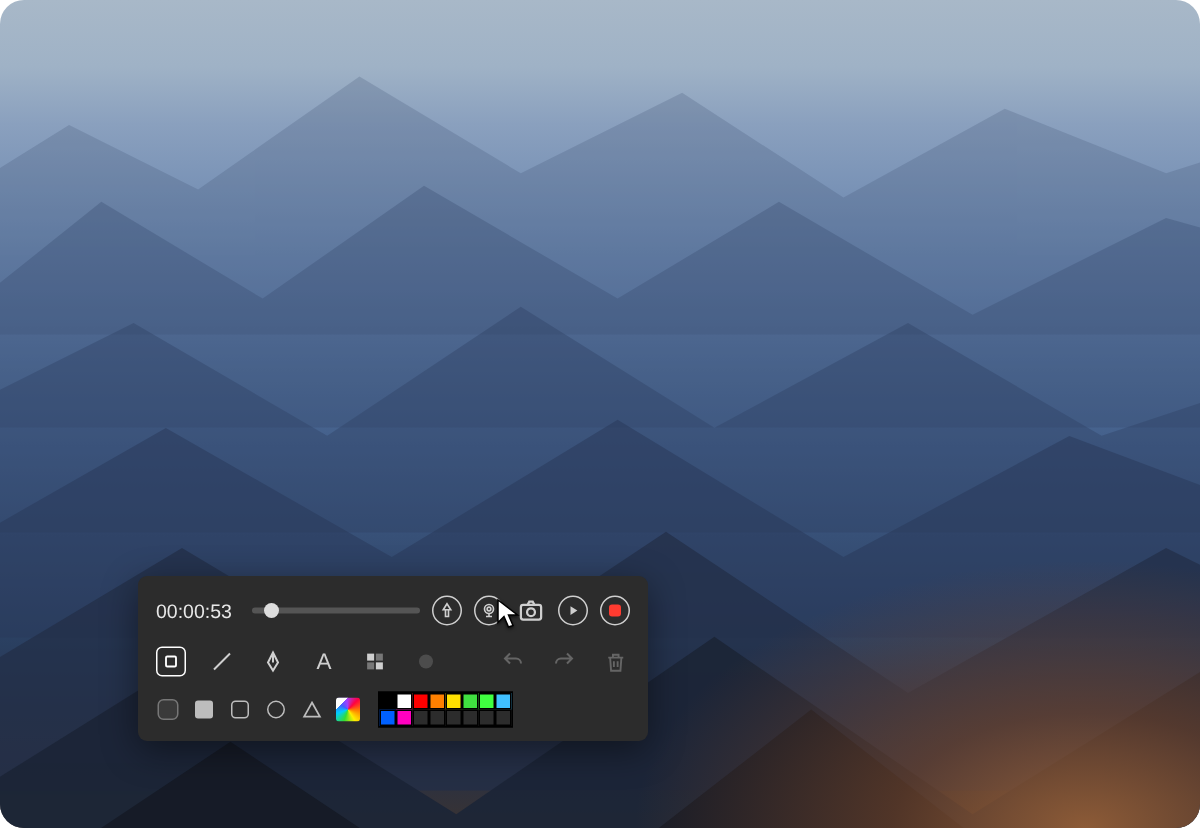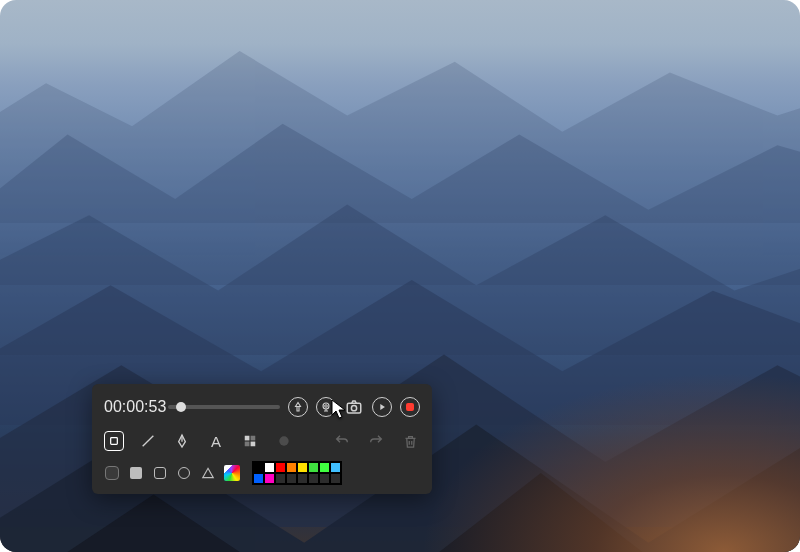--- a/index.html
+++ b/index.html
@@ -35,21 +35,21 @@
   .toolbar {
     position:absolute; left:92px; top:384px; width:340px;
     background:#2c2c2c; border-radius:6px; padding:10px 12px 10px 12px;
     color:#ddd; box-shadow:0 6px 24px rgba(0,0,0,0.45);
   }
   .row { display:flex; align-items:center; gap:8px; }
   .row1 { height:26px; margin-bottom:8px; }
   .row2 { height:26px; margin-bottom:8px; gap:14px; }
   .row3 { height:22px; gap:8px; }
 
-  .timer { font-size:16px; color:#e8e8e8; width:56px; }
+  .timer { font-size:13px; color:#e8e8e8; width:56px; }
   .slider-track { flex:1; height:4px; background:#555; border-radius:2px; position:relative; cursor:pointer; }
   .slider-thumb { position:absolute; top:50%; left:12%; width:10px; height:10px; background:#ddd; border-radius:50%; transform:translate(-50%,-50%); }
 
   .ibtn { width:20px; height:20px; display:flex; align-items:center; justify-content:center; border-radius:50%; cursor:pointer; color:#cfcfcf; }
   .ibtn.ring { border:1.5px solid #cfcfcf; }
   .record { color:#ff3b30; border:1.5px solid #ff3b30; }
   .record .dot { width:8px; height:8px; background:#ff3b30; border-radius:2px; }
   .faded { opacity:0.35; }
 
   .toolbtn { width:20px; height:20px; display:flex; align-items:center; justify-content:center; cursor:pointer; color:#cfcfcf; }

